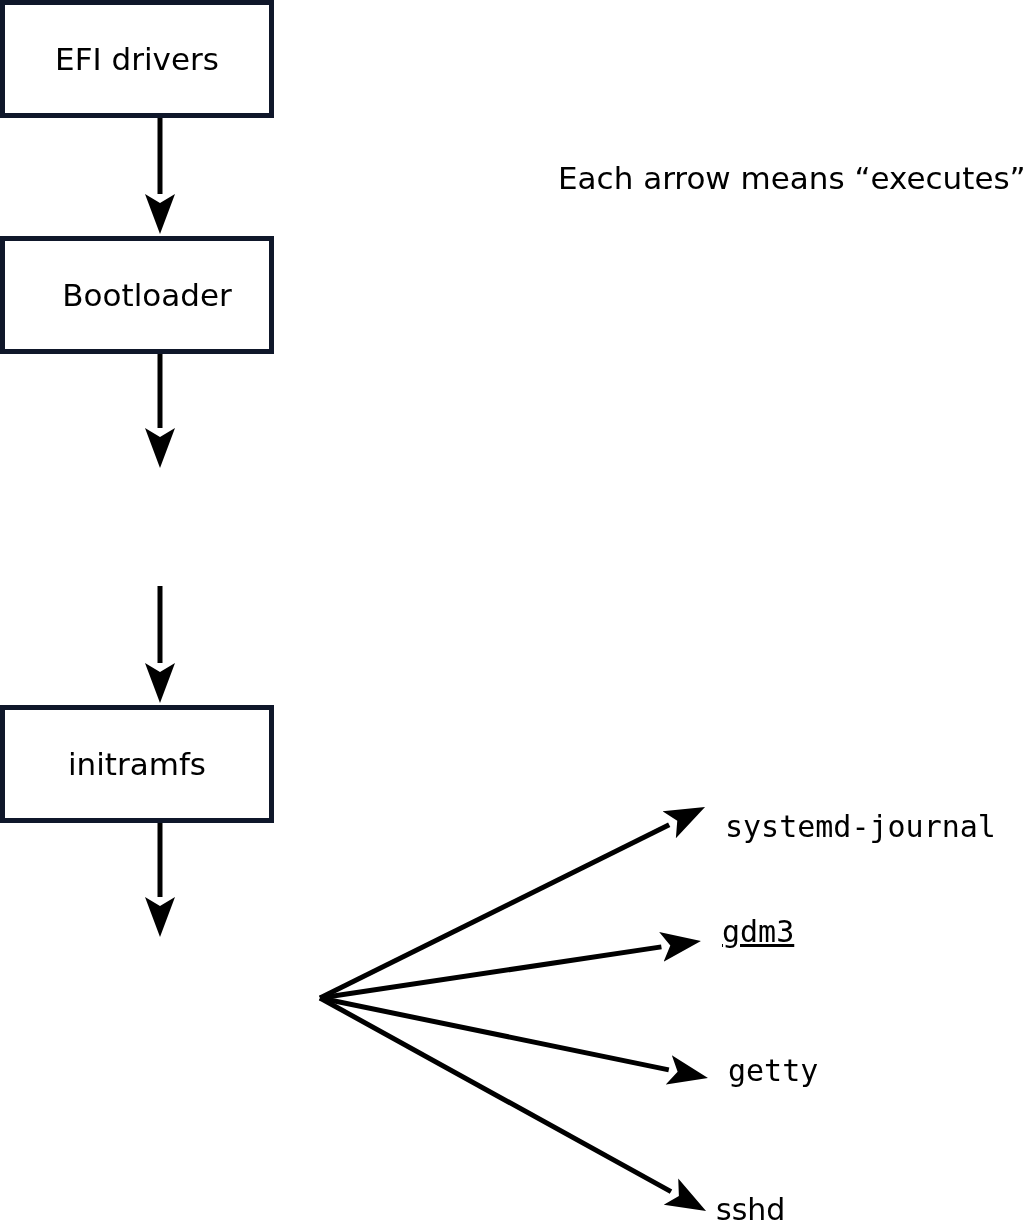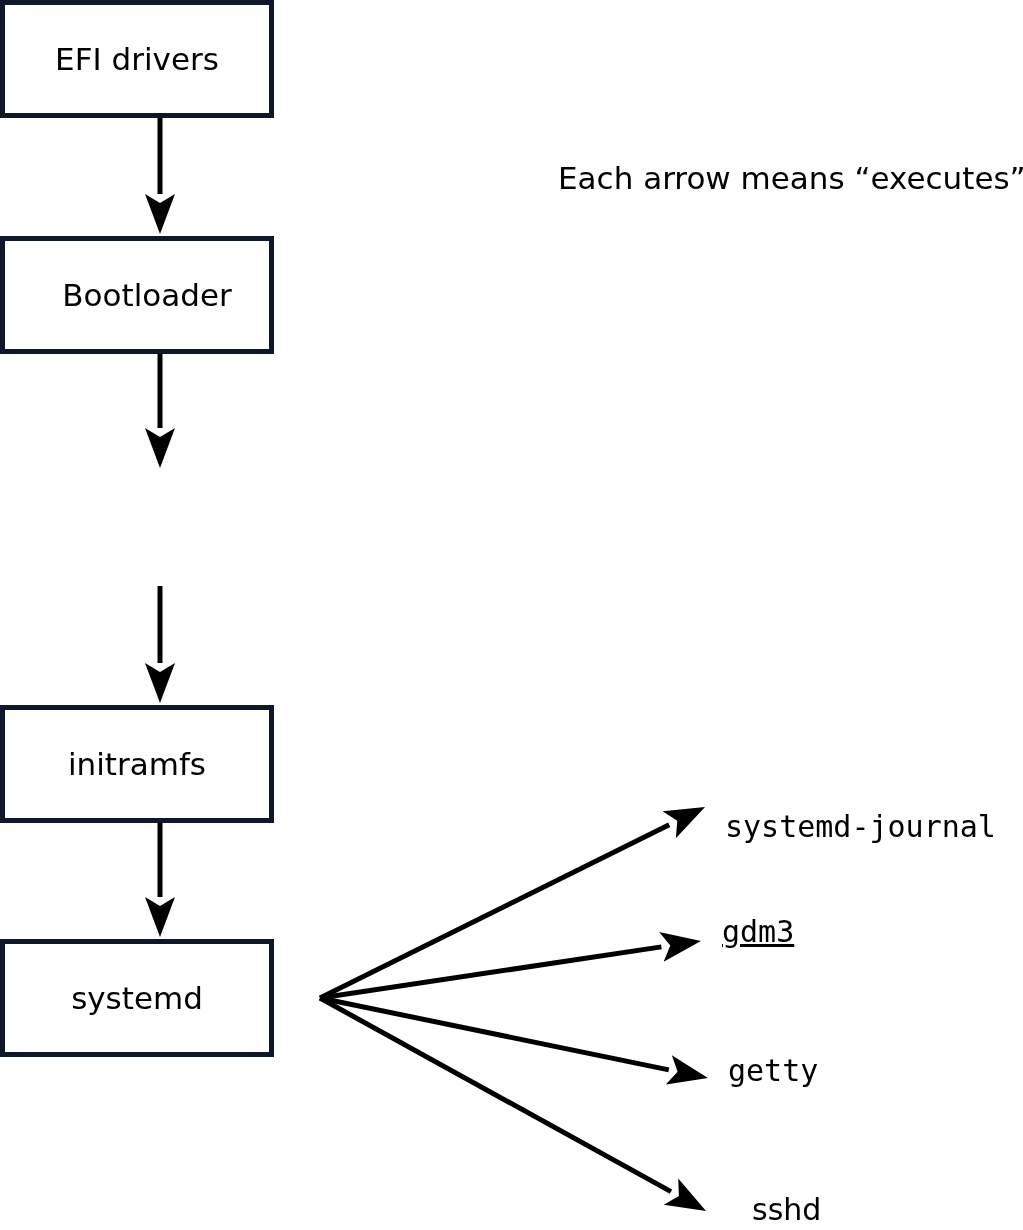--- a/index.html
+++ b/index.html
@@ -61,21 +61,21 @@
     position: absolute;
     transform: translateY(-50%);
     font-size: 30px;
     line-height: 1;
     white-space: nowrap;
     font-family: "DejaVu Sans Mono", monospace;
   }
   .target-journal { left: 725px; top: 827px; }
   .target-gdm3    { left: 722px; top: 932px; text-decoration: underline; }
   .target-getty   { left: 728px; top: 1071px; }
-  .target-sshd    { left: 716px; top: 1210px; font-family: "DejaVu Sans", sans-serif; margin-left: 36px; }
+  .target-sshd    { left: 716px; top: 1210px; font-family: "DejaVu Sans", sans-serif; }
 </style>
 </head>
 <body>
 
 <div class="canvas">
 
   <svg class="arrows-layer" width="1023" height="1230" viewBox="0 0 1023 1230" xmlns="http://www.w3.org/2000/svg">
     <defs>
       <marker id="arrowhead" viewBox="0 0 40 32" refX="0" refY="16" markerWidth="40" markerHeight="32" markerUnits="userSpaceOnUse" orient="auto">
         <path d="M40,16 L0,1 L9,16 L0,31 Z" fill="#000000"></path>
@@ -97,22 +97,19 @@
 
   <div class="node-box box-efi">
     <span>EFI drivers</span>
   </div>
   <div class="node-box box-bootloader">
     <span>Bootloader</span>
   </div>
   <div class="node-box box-initramfs">
     <span>initramfs</span>
   </div>
-  <div class="node-box box-systemd">
-    <span>systemd</span>
-  </div>
 
   <span class="target-label target-journal">systemd-journal</span>
   <span class="target-label target-gdm3">gdm3</span>
   <span class="target-label target-getty">getty</span>
   <span class="target-label target-sshd">sshd</span>
 
 </div>
 
 </body></html>

